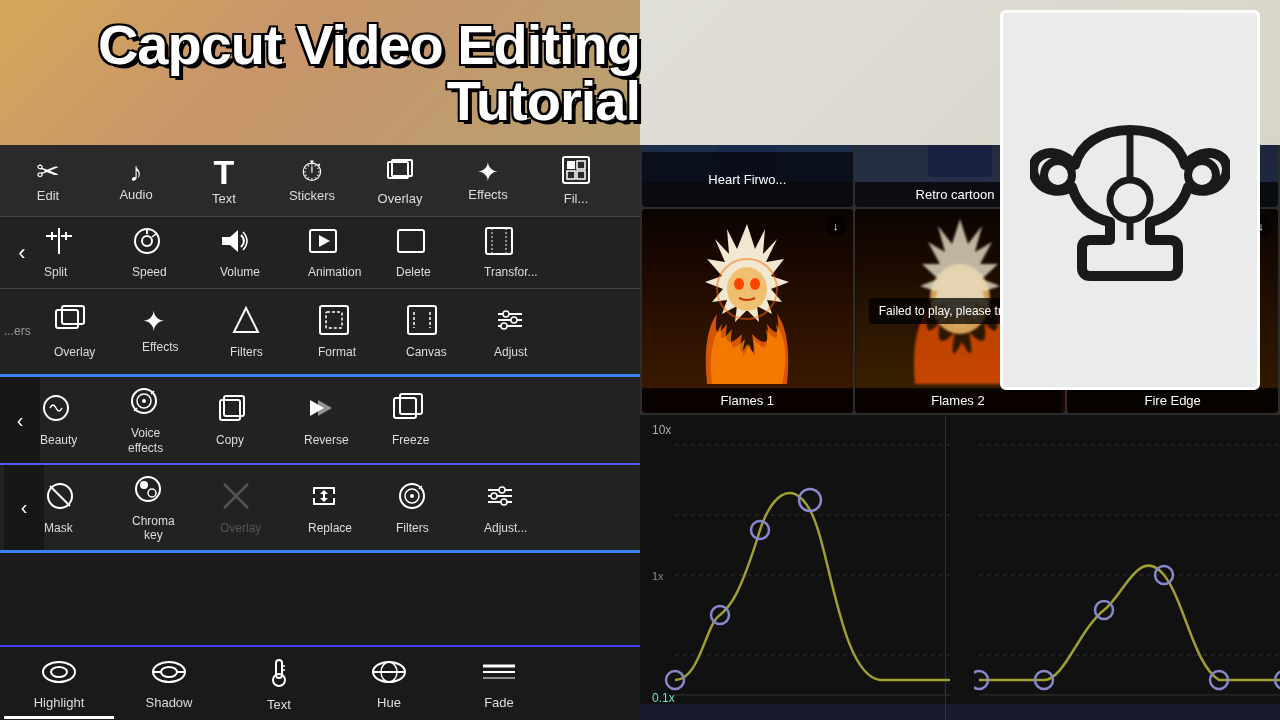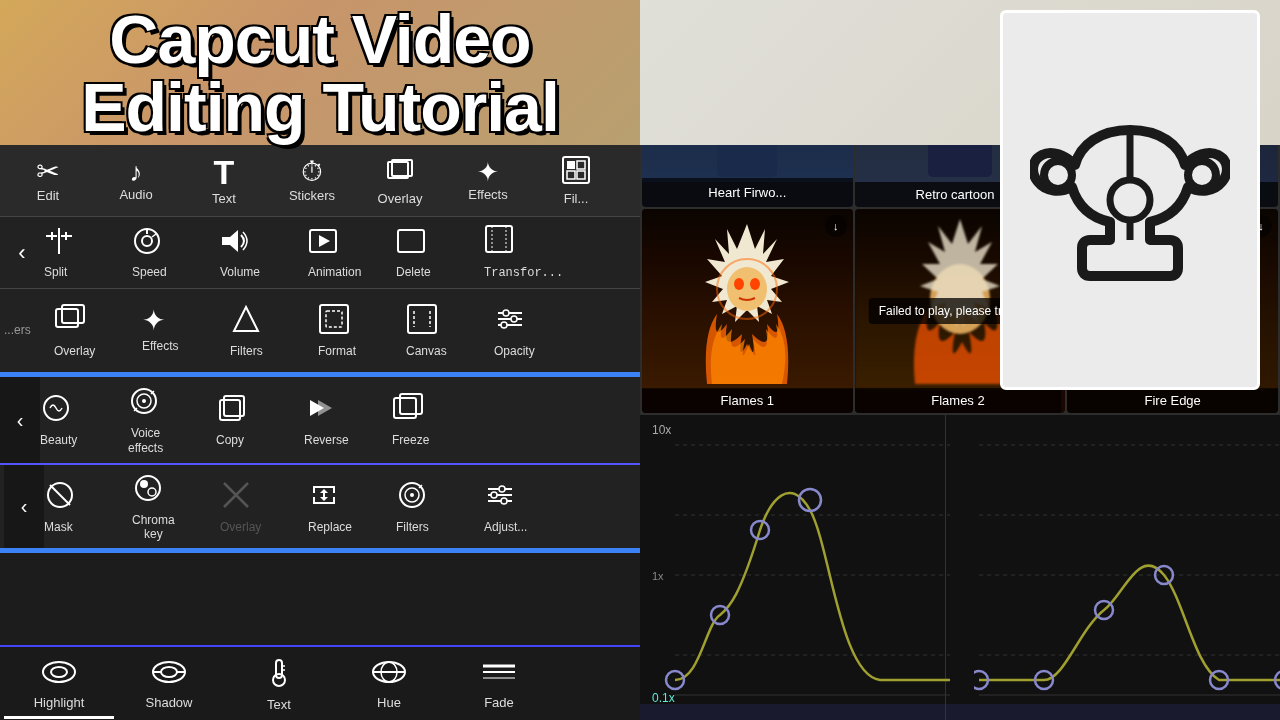--- a/index.html
+++ b/index.html
@@ -18,27 +18,27 @@
       top: 0; left: 0;
       width: 640px;
       height: 145px;
       background: linear-gradient(135deg, #d4a85a 0%, #c8956a 40%, #b8a070 100%);
       display: flex;
       align-items: center;
       justify-content: center;
       z-index: 10;
     }
     .title-text {
-      font-size: 68px;
+      font-size: 56px;
       font-weight: 900;
       color: white;
       text-shadow: 4px 4px 0px #000, -2px -2px 0px #000, 2px -2px 0px #000, -2px 2px 0px #000;
       letter-spacing: -1px;
       line-height: 1;
-      text-align: center;
+      text-align: right;
     }
 
     
     .left-panel {
       position: absolute;
       top: 145px;
       left: 0;
       width: 640px;
       height: 575px;
       background: #1c1c1c;
@@ -102,21 +102,21 @@
       flex: 1;
       overflow: hidden;
     }
 
     
     .tool-row {
       display: flex;
       align-items: center;
       background: #222;
       height: 88px;
-      border-bottom: 5px solid #3b82f6;
+      border-bottom: 3px solid #3b82f6;
       padding: 0 4px;
       overflow: hidden;
     }
     .tool-row.with-nav {
       padding-left: 0;
     }
     .tool-item {
       display: flex;
       flex-direction: column;
       align-items: flex-start;
@@ -339,21 +339,21 @@
         <span class="label">Animation</span>
       </div>
       <div class="tool-item">
         <span class="icon">
           <svg width="30" height="30" viewBox="0 0 30 30">
             <rect x="2" y="4" width="26" height="22" rx="2" fill="none" stroke="white" stroke-width="2"></rect>
           </svg>
         </span>
         <span class="label">Delete</span>
       </div>
-      <div class="tool-item" style="overflow:hidden;font-family:Liberation Mono, monospace;">
+      <div class="tool-item" style="overflow:hidden;">
         <span class="icon">
           <svg width="30" height="30" viewBox="0 0 30 30">
             <rect x="2" y="2" width="26" height="26" rx="2" fill="none" stroke="white" stroke-width="2"></rect>
             <line x1="8" y1="2" x2="8" y2="28" stroke="white" stroke-width="1" stroke-dasharray="2,2"></line>
             <line x1="22" y1="2" x2="22" y2="28" stroke="white" stroke-width="1" stroke-dasharray="2,2"></line>
           </svg>
         </span>
         <span class="label">Transfor...</span>
       </div>
     </div>
@@ -407,21 +407,21 @@
       <span class="icon">
         <svg width="32" height="32" viewBox="0 0 32 32">
           <line x1="4" y1="10" x2="28" y2="10" stroke="white" stroke-width="2"></line>
           <line x1="4" y1="16" x2="28" y2="16" stroke="white" stroke-width="2"></line>
           <line x1="4" y1="22" x2="28" y2="22" stroke="white" stroke-width="2"></line>
           <circle cx="12" cy="10" r="3" fill="#222" stroke="white" stroke-width="1.5"></circle>
           <circle cx="20" cy="16" r="3" fill="#222" stroke="white" stroke-width="1.5"></circle>
           <circle cx="10" cy="22" r="3" fill="#222" stroke="white" stroke-width="1.5"></circle>
         </svg>
       </span>
-      <span class="label">Opacity</span>
+      <span class="label">Adjust</span>
     </div>
   </div>
 
   <div class="tool-row with-nav" style="border-bottom: 2px solid #5555ff;">
     <div class="row-nav">‹</div>
     <div class="tool-item">
       <span class="icon">
         <svg width="32" height="32" viewBox="0 0 32 32">
           <circle cx="16" cy="16" r="12" fill="none" stroke="white" stroke-width="2"></circle>
           <path d="M10,16 Q13,10 16,16 Q19,22 22,16" fill="none" stroke="white" stroke-width="1.5"></path>
@@ -614,21 +614,21 @@
         <circle cx="72" cy="59" r="1.5" fill="white"></circle>
 
         <path d="M52,75 Q60,80 68,75" fill="none" stroke="#d47a7a" stroke-width="1.5"></path>
 
         <rect x="30" y="100" width="60" height="70" rx="5" fill="#1a2a4a"></rect>
         <rect x="45" y="100" width="30" height="20" fill="#2a3a5a"></rect>
 
         <polygon points="45,100 75,100 60,115" fill="#1a2a4a" stroke="#ffffff44" stroke-width="1"></polygon>
       </svg>
     </div>
-    <div style="position:absolute; bottom:0; left:0; right:0; background:rgba(0,0,0,0.65); color:white; font-size:13px; padding:7px 8px; text-align:center;">Heart Firwo...</div>
+    <div style="position:absolute; bottom:0; left:0; right:0; background:rgba(0,0,0,0.65); color:white; font-size:13px; padding:20px 8px; text-align:center;">Heart Firwo...</div>
     <div style="position:absolute; top:6px; right:6px; width:22px; height:22px; background:rgba(0,0,0,0.5); border-radius:50%; display:flex; align-items:center; justify-content:center; color:white; font-size:11px;">↓</div>
   </div>
 
   <div class="effect-card anime2" style="position:relative; background:#202535; border-radius:4px; overflow:hidden;">
     <div style="height:180px; background:linear-gradient(180deg,#151825 0%,#202a3a 40%,#252f45 100%); display:flex; align-items:center; justify-content:center;">
       <svg width="120" height="170" viewBox="0 0 120 170">
 
         <ellipse cx="60" cy="48" rx="36" ry="38" fill="#8ab8d4"></ellipse>
         <rect x="24" y="48" width="14" height="65" rx="7" fill="#8ab8d4"></rect>
         <rect x="82" y="48" width="14" height="65" rx="7" fill="#8ab8d4"></rect>

